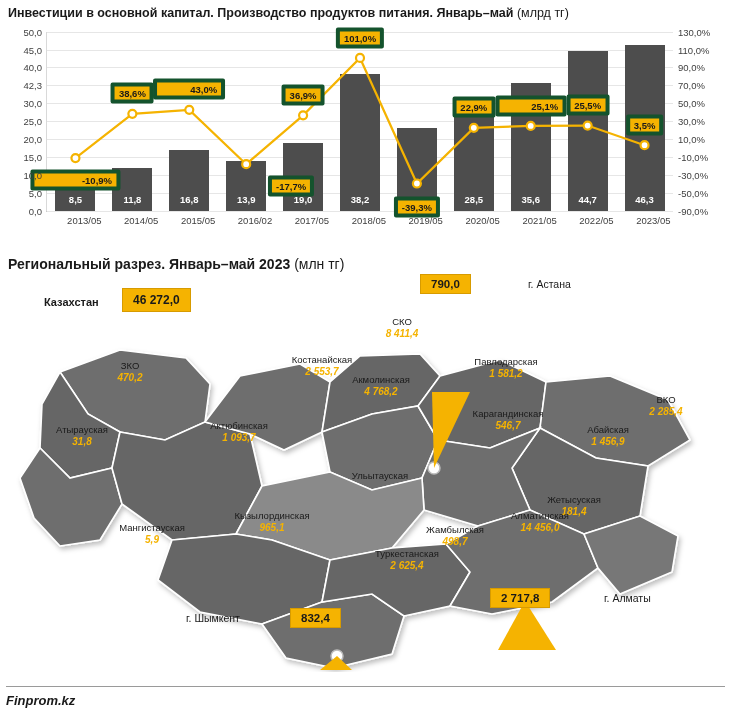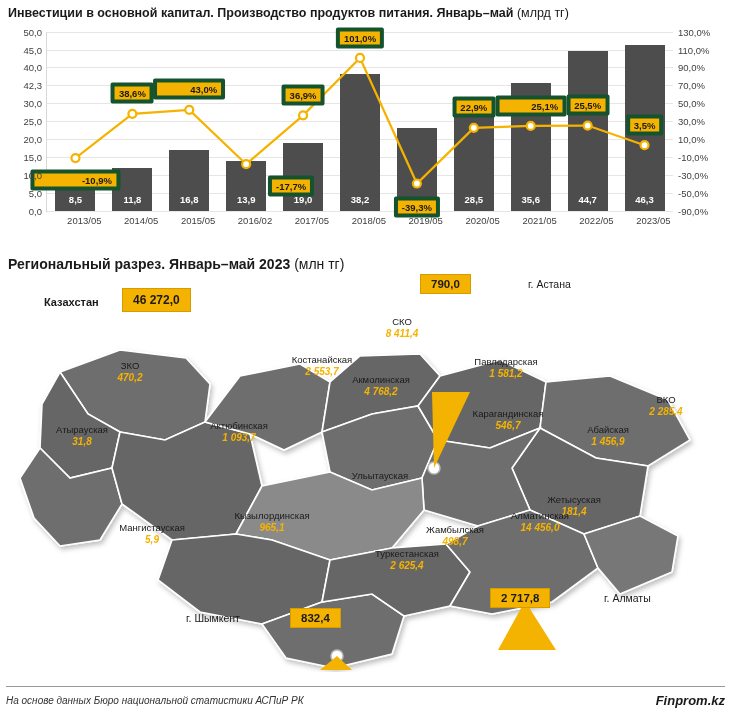--- a/index.html
+++ b/index.html
@@ -398,15 +398,14 @@
   <div class="city-name" style="left:528px; top:6px;">г. Астана</div>
 
   <div class="city-box" style="left:490px; top:316px;">2 717,8</div>
   <div class="city-name" style="left:604px; top:320px;">г. Алматы</div>
 
   <div class="city-box" style="left:290px; top:336px;">832,4</div>
   <div class="city-name" style="left:186px; top:340px;">г. Шымкент</div>
 </div>
 
 <div class="footer">
-  <span>На основе данных Бюро национальной статистики АСПиР РК</span>
   <span class="brand">Finprom.kz</span>
 </div>
 
 </body></html>

